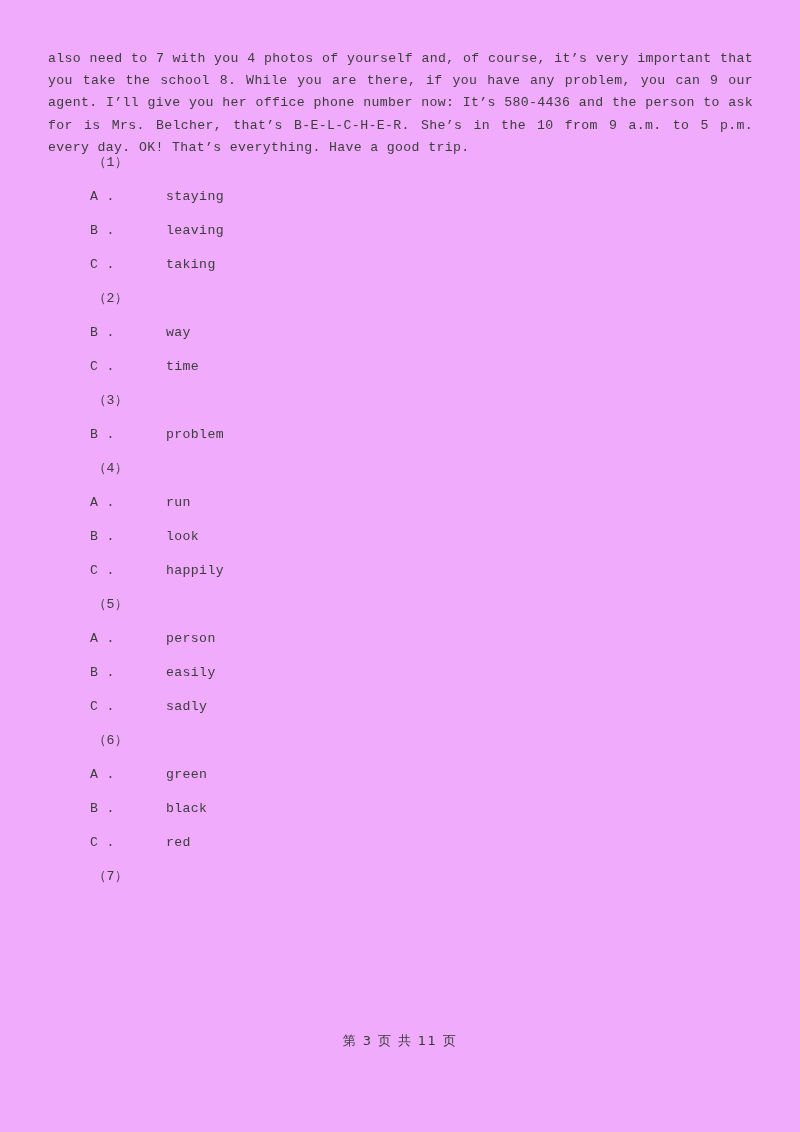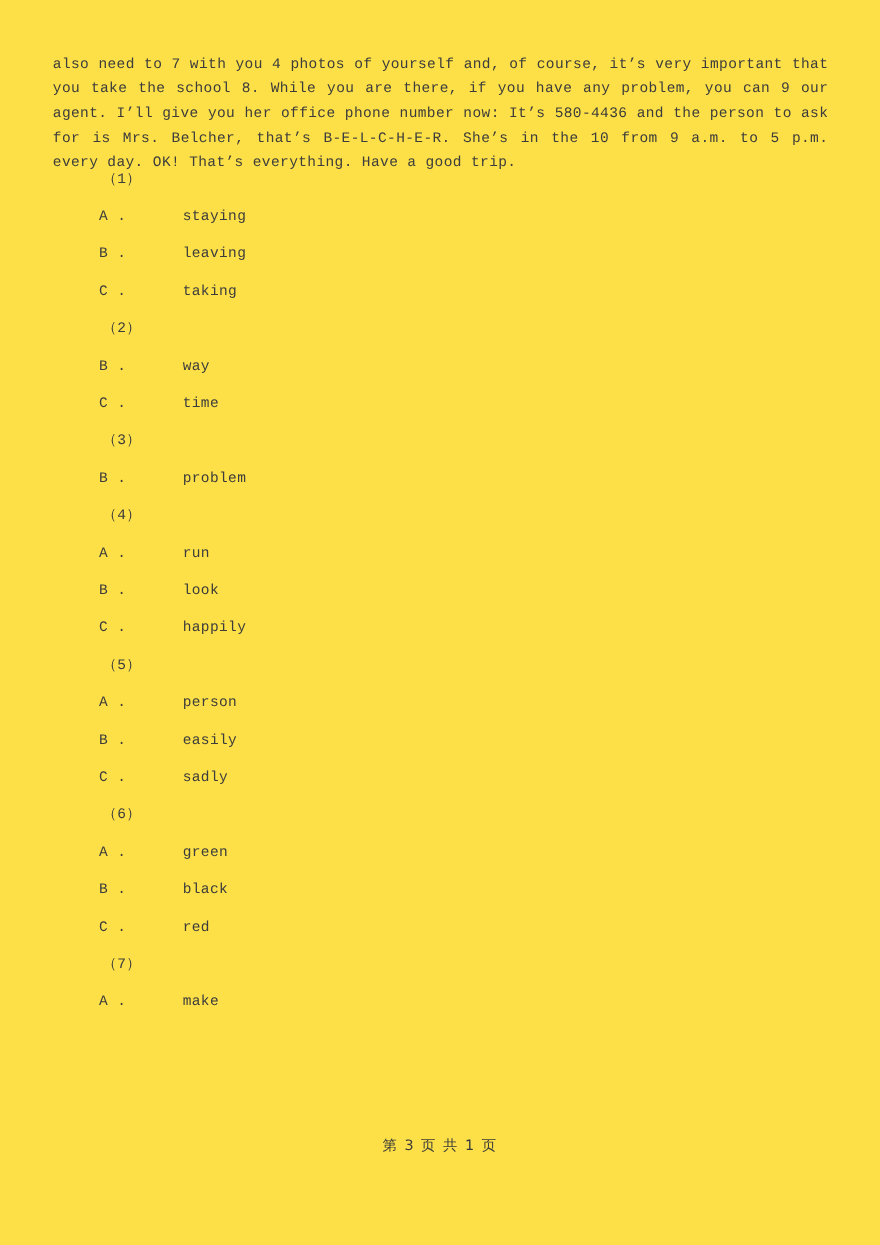--- a/index.html
+++ b/index.html
@@ -16,21 +16,21 @@
     -webkit-font-smoothing: antialiased;
   }
 
   #page {
     position: absolute;
     left: 0;
     top: 0;
     width: 800px;
     height: 1132px;
     overflow: hidden;
-    background: #fde047;
+    background: #f0abfc;
   }
 
   
   .passage {
     position: absolute;
     left: 48px;
     top: 48px;
     width: 705px;
     text-align: justify;
     text-justify: inter-word;
@@ -121,19 +121,18 @@
         <div class="opt"><span class="lbl">C</span><span class="dot"> . </span><span class="txt">sadly</span></div>
       </div>
       <div class="qgroup">
         <div class="qnum">（6）</div>
         <div class="opt"><span class="lbl">A</span><span class="dot"> . </span><span class="txt">green</span></div>
         <div class="opt"><span class="lbl">B</span><span class="dot"> . </span><span class="txt">black</span></div>
         <div class="opt"><span class="lbl">C</span><span class="dot"> . </span><span class="txt">red</span></div>
       </div>
       <div class="qgroup">
         <div class="qnum">（7）</div>
-        <div class="opt"><span class="lbl">A</span><span class="dot"> . </span><span class="txt">make</span></div>
       </div>
     </div>
 
-  <div class="footer">第 3 页 共 1 页</div>
+  <div class="footer">第 3 页 共 11 页</div>
 
 </div>
 
 </body></html>

